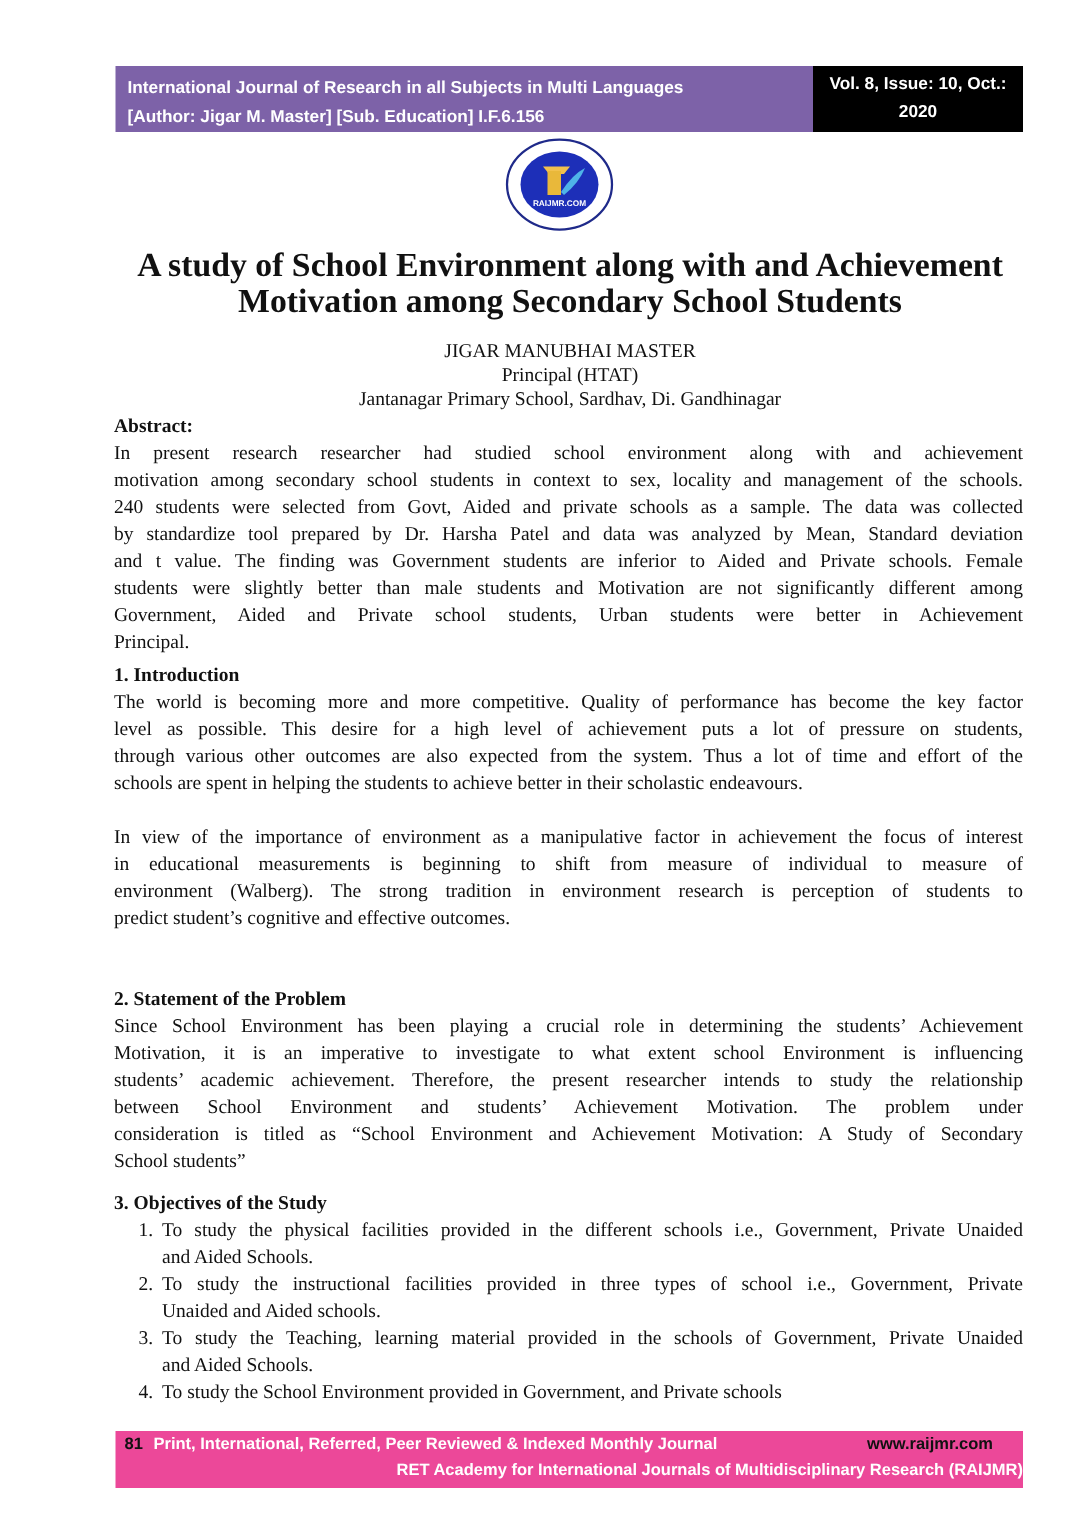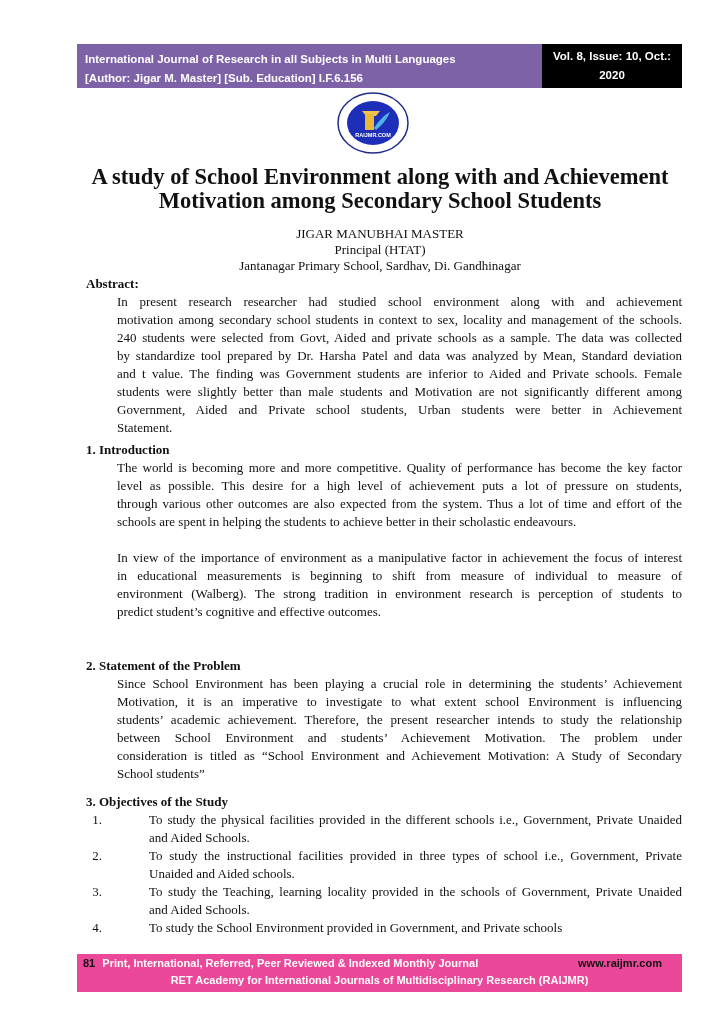--- a/index.html
+++ b/index.html
@@ -8,33 +8,33 @@
   .hdr { position:absolute; left:77px; top:44px; width:605px; height:44px; display:flex; }
   .hdr-left { background:#7d62a8; color:#fff; flex:1; padding:6px 0 0 8px; box-sizing:border-box;
               font-family:"Liberation Sans","DejaVu Sans",sans-serif; font-weight:bold; font-size:11.5px; line-height:19px; }
   .hdr-right { background:#000; color:#fff; width:140px; text-align:center; padding-top:3px; box-sizing:border-box;
                font-family:"Liberation Sans","DejaVu Sans",sans-serif; font-weight:bold; font-size:11.5px; line-height:19px; }
   .logo { position:absolute; left:336px; top:92px; width:74px; height:62px; }
   .title { position:absolute; left:60px; top:165px; width:640px; text-align:center; font-weight:bold;
            font-size:22.5px; line-height:24px; }
   .author { position:absolute; left:60px; top:226px; width:640px; text-align:center; font-size:13px; line-height:16px; }
   .body { position:absolute; left:76px; width:606px; font-size:13px; line-height:18px; }
-  .line { display:block; text-align:justify; text-align-last:justify; white-space:nowrap;margin-left:41px; }
+  .line { display:block; text-align:justify; text-align-last:justify; white-space:nowrap; }
   .line.last { text-align-last:left; }
-  .h { font-weight:bold;margin-left:10px; }
+  .h { font-weight:bold; }
   .list { padding-left:10px; }
   .li { display:flex; }
   .li .num { width:22px; flex:none; text-align:right; padding-right:6px; box-sizing:border-box; }
   .li .txt { flex:1; }
   .ftr { position:absolute; left:77px; top:954px; width:605px; height:38px; background:#ec4899;
          font-family:"Liberation Sans","DejaVu Sans",sans-serif; font-weight:bold; font-size:11px; }
   .ftr .r1 { position:absolute; left:6px; top:3px; color:#fff; }
   .ftr .pg { color:#111; margin-right:4px; }
   .ftr .url { position:absolute; right:20px; top:3px; color:#111; }
-  .ftr .r2 { position:absolute; left:0; right:0; top:20px; text-align:center; color:#fff; }
+  .ftr .r2 { position:absolute; left:0; right:0; top:20px; text-align:right; color:#fff; }
 </style>
 </head>
 <body>
 
 <div class="hdr">
   <div class="hdr-left">
     <div>International Journal of Research in all Subjects in Multi Languages</div>
     <div>[Author: Jigar M. Master] [Sub. Education] I.F.6.156</div>
   </div>
   <div class="hdr-right">
@@ -68,21 +68,21 @@
 <div class="body" style="top:275px;">
   <div class="h">Abstract:</div>
   <div>
     <span class="line">In present research researcher had studied school environment along with and achievement</span>
     <span class="line">motivation among secondary school students in context to sex, locality and management of the schools.</span>
     <span class="line">240 students were selected from Govt, Aided and private schools as a sample. The data was collected</span>
     <span class="line">by standardize tool prepared by Dr. Harsha Patel and data was analyzed by Mean, Standard deviation</span>
     <span class="line">and t value. The finding was Government students are inferior to Aided and Private schools. Female</span>
     <span class="line">students were slightly better than male students and Motivation are not significantly different among</span>
     <span class="line">Government, Aided and Private school students, Urban students were better in Achievement</span>
-    <span class="line last">Statement.</span>
+    <span class="line last">Principal.</span>
   </div>
 </div>
 
 <div class="body" style="top:441px;">
   <div class="h">1. Introduction</div>
   <div>
     <span class="line">The world is becoming more and more competitive. Quality of performance has become the key factor</span>
     <span class="line">level as possible. This desire for a high level of achievement puts a lot of pressure on students,</span>
     <span class="line">through various other outcomes are also expected from the system. Thus a lot of time and effort of the</span>
     <span class="line last">schools are spent in helping the students to achieve better in their scholastic endeavours.</span>
@@ -121,21 +121,21 @@
     <div class="li">
       <span class="num">2.</span>
       <span class="txt">
         <span class="line">To study the instructional facilities provided in three types of school i.e., Government, Private</span>
         <span class="line last">Unaided and Aided schools.</span>
       </span>
     </div>
     <div class="li">
       <span class="num">3.</span>
       <span class="txt">
-        <span class="line">To study the Teaching, learning locality provided in the schools of Government, Private Unaided</span>
+        <span class="line">To study the Teaching, learning material provided in the schools of Government, Private Unaided</span>
         <span class="line last">and Aided Schools.</span>
       </span>
     </div>
     <div class="li">
       <span class="num">4.</span>
       <span class="txt">
         <span class="line last">To study the School Environment provided in Government, and Private schools</span>
       </span>
     </div>
   </div>

